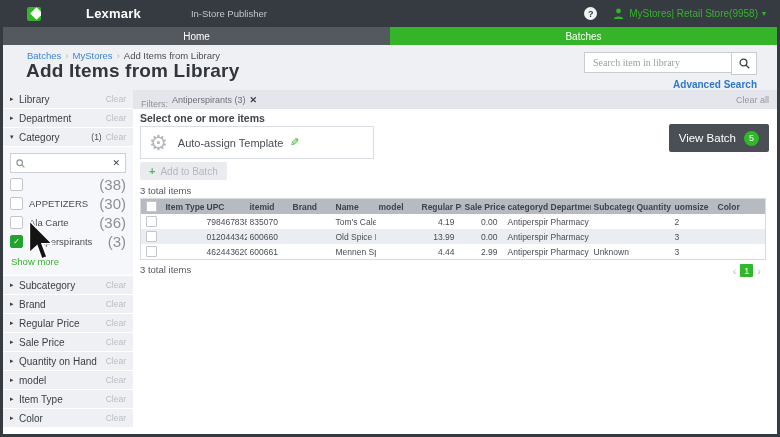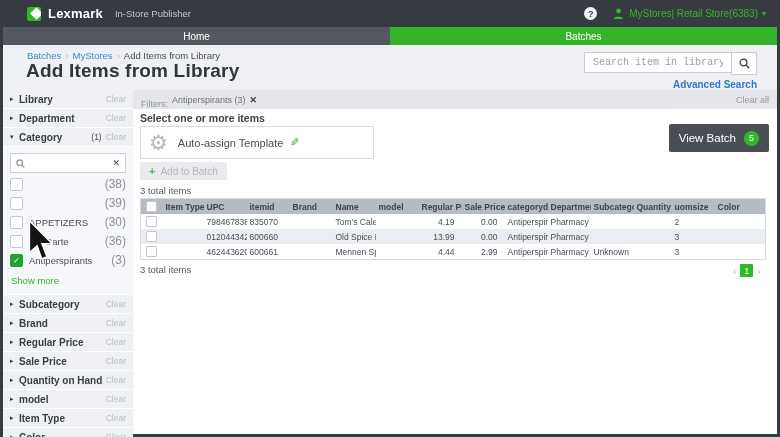--- a/index.html
+++ b/index.html
@@ -1,19 +1,19 @@
 <!DOCTYPE html>
 <html><head>
 <meta charset="utf-8">
 <style>
   html,body{margin:0;padding:0;}
   body{font-family:"Liberation Sans",sans-serif;background:#888;}
   #frame{position:relative;width:780px;height:437px;background:#363b42;overflow:hidden;}
   
-  .topbar{position:absolute;left:0;top:0;width:780px;height:27px;background:#363b42;display:flex;align-items:center;}
+  .topbar{position:absolute;left:0;top:0;width:780px;height:27px;background:#363b42;display:flex;align-items:center;gap:38px;}
   .logo-box{width:14px;height:14px;background:#35b42a;margin-left:27px;position:relative;overflow:hidden;border-radius:2px;}
   .logo-box:before{content:"";position:absolute;width:9px;height:9px;background:#fff;transform:rotate(45deg);left:5px;top:2.5px;}
   .brand{color:#fff;font-size:13px;font-weight:bold;margin-left:7px;letter-spacing:.2px;}
   .product{color:#c2c6cc;font-size:9.5px;margin-left:12px;}
   .topbar-right{margin-left:auto;display:flex;align-items:center;margin-right:14px;}
   .help-icon{width:13px;height:13px;border-radius:50%;background:#f2f3f5;color:#363b42;font-size:9px;font-weight:bold;display:flex;align-items:center;justify-content:center;margin-right:16px;cursor:pointer;}
   .person-icon{margin-right:5px;display:flex;}
   .user-label{color:#35b42a;font-size:10px;cursor:pointer;}
   .user-caret{color:#35b42a;font-size:8px;margin-left:4px;cursor:pointer;}
   
@@ -25,42 +25,42 @@
   .base{position:absolute;left:3px;top:45px;width:774px;height:389px;background:#fff;}
   .band{position:absolute;left:3px;top:45px;width:774px;height:45px;background:#eef0f3;}
   
   .crumb{position:absolute;left:27px;top:50px;font-size:9.5px;color:#9aa0a6;}
   .crumb a{color:#3f87d9;text-decoration:none;cursor:pointer;}
   .crumb .sep{margin:0 4px;color:#b0b4ba;}
   .crumb .current{color:#4a4e54;}
   .page-title{position:absolute;left:26px;top:60px;font-size:19px;font-weight:600;color:#32363c;letter-spacing:.2px;}
   
   .search-wrap{position:absolute;top:52px;right:23px;display:flex;}
-  .search-input{width:130px;height:19px;border:1px solid #c9ccd2;border-right:none;background:#fff;font-size:10px;padding:0 8px;color:#4a4e54;outline:none;font-family:Liberation Mono, monospace;}
+  .search-input{width:130px;height:19px;border:1px solid #c9ccd2;border-right:none;background:#fff;font-size:10px;padding:0 8px;color:#4a4e54;outline:none;font-family:Liberation Serif, serif;}
   .search-input::placeholder{color:#9aa0a6;}
   .search-btn{width:24px;height:21px;border:1px solid #c9ccd2;background:#fff;display:flex;align-items:center;justify-content:center;cursor:pointer;}
   .adv-search{position:absolute;top:79px;right:23px;font-size:10px;font-weight:600;color:#2e77d0;cursor:pointer;}
   
   .sidebar{position:absolute;left:3px;top:90px;width:130px;}
   .facet{height:18px;background:#eef0f4;margin-bottom:1px;display:flex;align-items:center;padding:0 7px;cursor:pointer;}
   .facet .arr{font-size:7px;color:#3a3e44;width:9px;}
-  .facet .flabel{font-size:10px;font-weight:bold;color:#3a3e44;white-space:nowrap;text-align:center;}
+  .facet .flabel{font-size:10px;font-weight:normal;color:#3a3e44;white-space:nowrap;text-align:center;}
   .facet .fright{margin-left:auto;display:flex;align-items:flex-start;}
   .facet .fcount{font-size:8.5px;color:#4a4e54;margin-right:4px;}
   .facet .fclear{font-size:8.5px;color:#b9bdc3;cursor:pointer;}
   .cat-body{background:#f6f7fa;padding:6px 7px 4px 7px;margin-bottom:1px;}
   .cat-search{display:flex;align-items:center;height:18px;border:1px solid #cdd0d6;background:#fff;padding:0 5px;}
   .cat-search .mag{display:flex;margin-right:4px;}
   .cat-search input{border:none;outline:none;flex:1;width:60px;font-size:9px;font-family:"Liberation Sans",sans-serif;}
   .cat-search .cx{font-size:9px;color:#3a3e44;cursor:pointer;}
   .opt{display:flex;align-items:center;height:16px;margin-top:3px;cursor:pointer;}
   .cb{width:11px;height:11px;border:1px solid #c3c7cd;background:#fff;border-radius:2px;flex:0 0 auto;}
   .cb.checked{background:#23a22f;border-color:#23a22f;color:#fff;font-size:8px;line-height:11px;text-align:center;}
   .opt .olabel{font-size:9.5px;color:#4a4e54;margin-left:6px;white-space:nowrap;}
-  .opt .ocount{margin-left:auto;font-size:12px;color:#8d9197;}
+  .opt .ocount{margin-left:auto;font-size:15px;color:#8d9197;}
   .show-more{font-size:9.5px;color:#35b42a;margin:7px 0 4px 1px;cursor:pointer;}
   
   .filterbar{position:absolute;left:133px;top:90px;width:644px;height:19px;background:#e4e6eb;display:flex;align-items:center;font-size:9px;}
   .filterbar .fl{color:#8f939a;margin-left:8px;margin-top:8px;}
   .filterbar .chip{color:#6d7178;margin-left:4px;}
   .filterbar .chipx{color:#3a3e44;font-weight:bold;margin-left:4px;cursor:pointer;}
   .filterbar .clearall{margin-left:auto;margin-right:8px;color:#9599a0;cursor:pointer;}
   
   .select-hint{position:absolute;left:140px;top:112px;font-size:10.5px;font-weight:600;color:#3f434a;}
   .tmpl-card{position:absolute;left:140px;top:126px;width:232px;height:31px;background:#fff;border:1px solid #d9dce1;display:flex;align-items:center;cursor:pointer;}
@@ -99,21 +99,21 @@
     <span class="brand">Lexmark</span>
     <span class="product">In-Store Publisher</span>
     <div class="topbar-right">
       <div class="help-icon">?</div>
       <span class="person-icon">
         <svg width="11" height="11" viewBox="0 0 11 11">
             <circle cx="5.5" cy="3" r="2.4" fill="#35b42a"></circle>
             <path d="M0.7 11 C0.7 7.6 10.3 7.6 10.3 11 Z" fill="#35b42a"></path>
           </svg>
       </span>
-      <span class="user-label">MyStores| Retail Store(6383)</span>
+      <span class="user-label">MyStores| Retail Store(9958)</span>
       <span class="user-caret">▾</span>
     </div>
   </div>
 
   <div class="tabs">
     <div class="tab tab-home">Home</div>
     <div class="tab tab-batches">Batches</div>
   </div>
 
   <div class="base"></div>
@@ -166,25 +166,20 @@
               <line x1="7.2" y1="7.2" x2="10.2" y2="10.2" stroke="#8d9197" stroke-width="1.4"></line>
             </svg>
           </span>
           <input style="">
           <span class="cx">✕</span>
         </div>
         <div class="opt">
           <span class="cb"></span>
           <span class="olabel"></span>
           <span class="ocount">(38)</span>
-        </div>
-        <div class="opt">
-          <span class="cb"></span>
-          <span class="olabel"></span>
-          <span class="ocount">(39)</span>
         </div>
         <div class="opt">
           <span class="cb"></span>
           <span class="olabel">APPETIZERS</span>
           <span class="ocount">(30)</span>
         </div>
         <div class="opt">
           <span class="cb"></span>
           <span class="olabel">Ala Carte</span>
           <span class="ocount">(36)</span>

